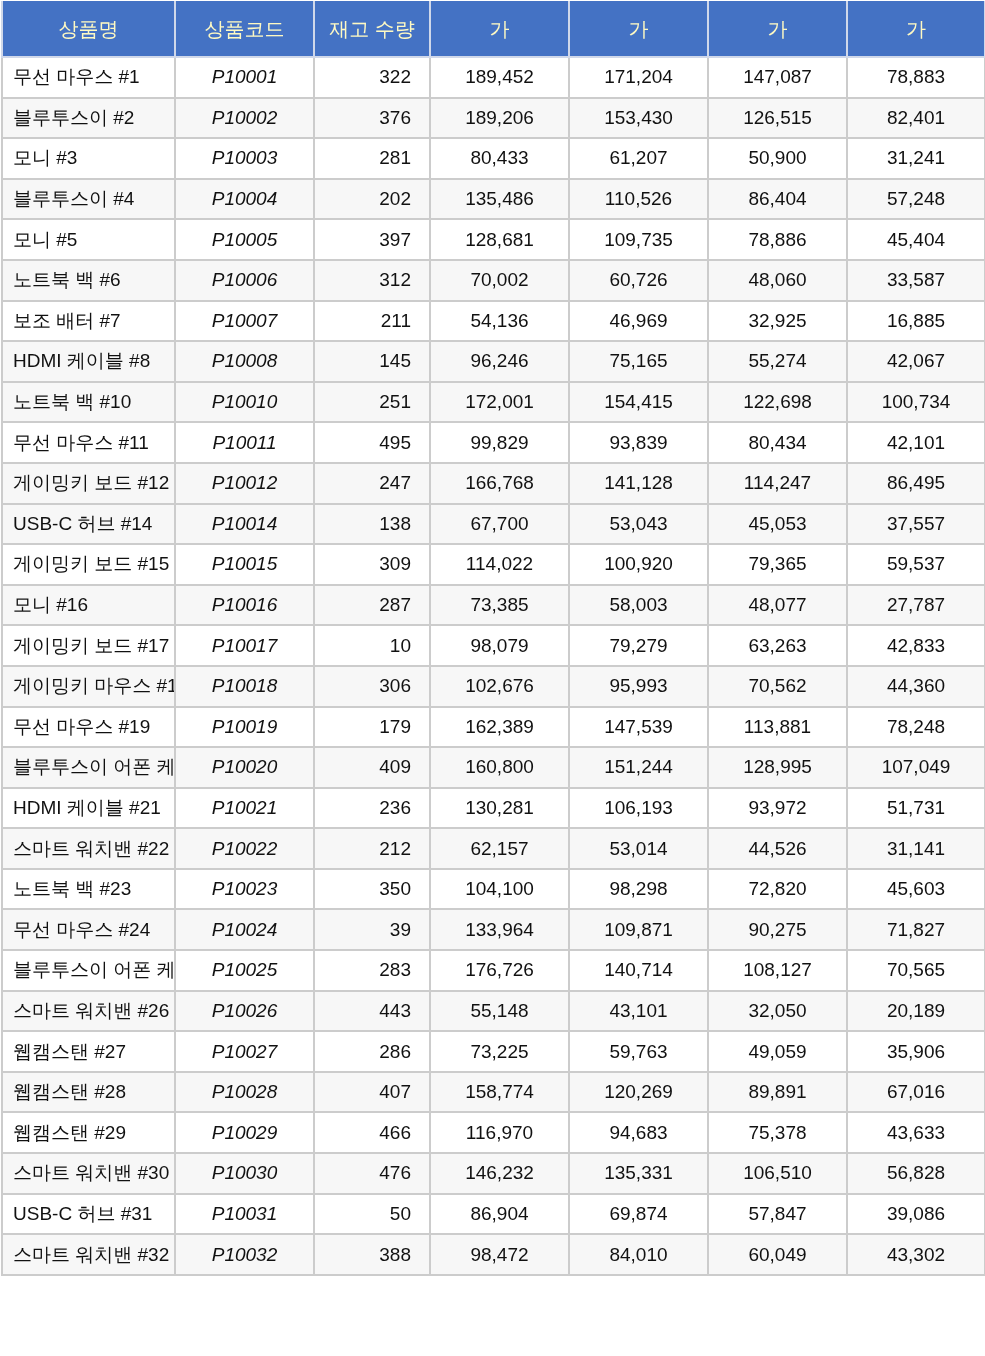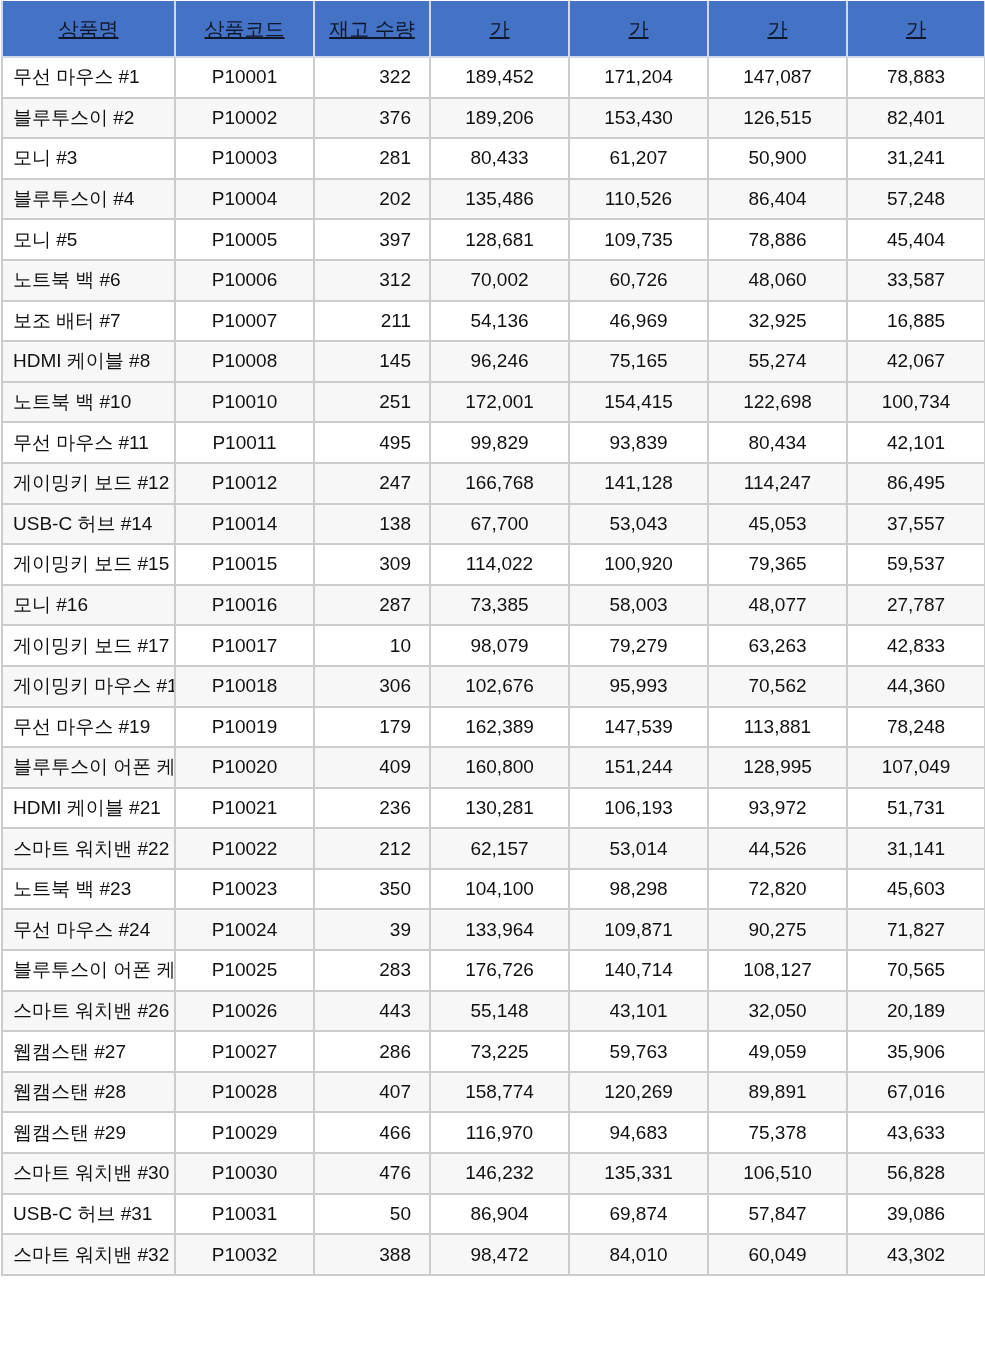--- a/index.html
+++ b/index.html
@@ -9,42 +9,41 @@
     table-layout: fixed;
     width: 983px;
     margin-left: 1px;
     margin-top: 1px;
     font-family: "Liberation Sans", "DejaVu Sans", sans-serif;
     font-size: 19px;
     color: #111;
   }
   th {
     background: #4472c4;
-    color: #0f172a;
+    color: #fef9c3;
     font-weight: normal;
     height: 54px;
     border: 2px solid #d0d8ea;
     border-top: 1px solid #4472c4;
     text-align: center;
     font-size: 20px;
     padding: 0;
-    text-decoration: underline;
   }
   td {
     height: 38.6px;
     border: 2px solid #cccccc;
     padding: 0 2px;
     white-space: nowrap;
     overflow: hidden;
     vertical-align: middle;
   }
   tr.odd td { background: #ffffff; }
   tr.even td { background: #f7f7f7; }
   td.name { text-align: left; padding-left: 10px; padding-right: 0; }
-  td.code { text-align: center; }
+  td.code { text-align: center; font-style: italic; }
   td.qty { text-align: right; padding-right: 18px; }
   td.num { text-align: center; }
 </style>
 </head>
 <body>
 
 <table>
   <colgroup>
     <col style="width:173px">
     <col style="width:139px">

